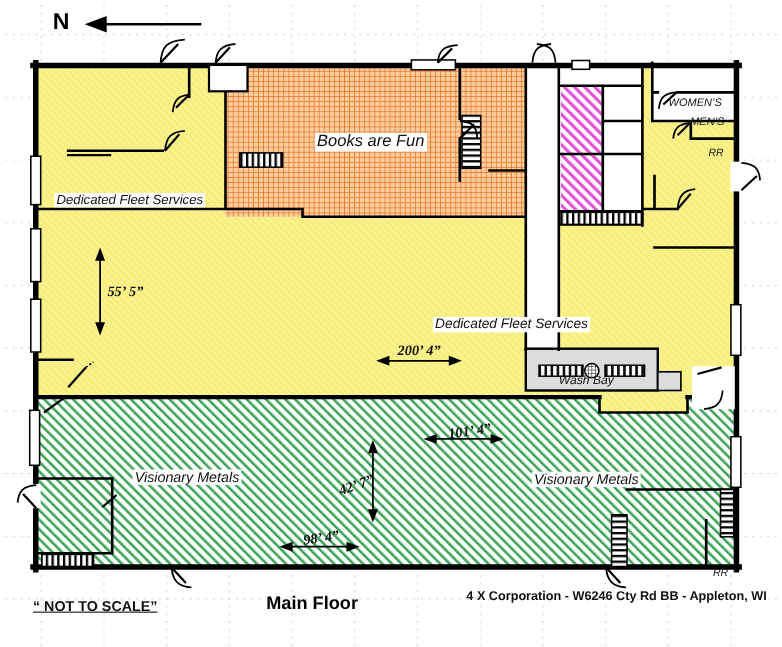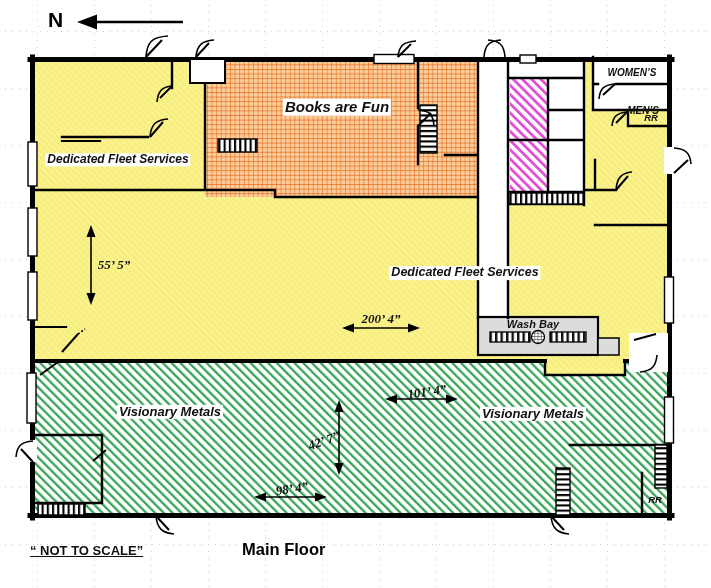--- a/index.html
+++ b/index.html
@@ -8,22 +8,22 @@
     background-image:
       radial-gradient(circle,#cfcfca .8px,transparent .95px),
       radial-gradient(circle,#cfcfca .8px,transparent .95px);
     background-size:7px 57px,57px 7px;
     background-position:2px 3px,9px 2px;
     font-family:"Liberation Sans",sans-serif;
   }
   svg.plan{position:absolute;left:0;top:0;}
   .lbl{
     position:absolute;transform:translate(-50%,-50%);
-    font-style:italic;font-weight:bold;font-size:12px;color:#111;
-    background:#fff;padding:0 2px;white-space:nowrap;line-height:1.1;
+    font-style:italic;font-weight:normal;font-size:12px;color:#111;
+    background:#fff;padding:0 2px;white-space:nowrap;line-height:1.1;margin-top:22px;
   }
   .nobg{background:transparent;padding:0;}
   .books{font-size:15px;}
   .room-main{font-size:12.5px;}
   .vm{font-size:13px;}
   .washbay{font-size:11px;}
   .restroom{font-size:10px;}
   .rr{font-size:9.5px;}
   .dim{
     position:absolute;transform:translate(-50%,-50%);
@@ -211,28 +211,29 @@
 
   <div class="north-n">N</div>
 
   <div class="lbl" style="left:118px;top:160px">Dedicated Fleet Services</div>
   <div class="lbl books" style="left:337px;top:107px">Books are Fun</div>
   <div class="lbl room-main" style="left:465px;top:273px">Dedicated Fleet Services</div>
   <div class="lbl vm" style="left:170px;top:412px">Visionary Metals</div>
   <div class="lbl vm" style="left:533px;top:414px">Visionary Metals</div>
   <div class="lbl washbay nobg" style="left:533px;top:324px">Wash Bay</div>
   <div class="lbl restroom nobg" style="left:632px;top:72px">WOMEN’S</div>
-  <div class="lbl restroom nobg" style="left:643px;top:110px">MEN’S</div>
+  <div class="lbl restroom nobg" style="left:643px;top:89px">MEN’S</div>
   <div class="lbl rr nobg" style="left:651px;top:118px">RR</div>
   <div class="lbl rr nobg" style="left:655px;top:500px">RR</div>
 
   <div class="dim" style="left:114px;top:265px">55’ 5”</div>
   <div class="dim" style="left:381px;top:319px">200’ 4”</div>
   <div class="dim r8" style="left:427px;top:392px">101’ 4”</div>
   <div class="dim r20" style="left:324px;top:441px">42’ 7”</div>
   <div class="dim r8" style="left:292px;top:489px">98’ 4”</div>
 
   <div class="nts">“ NOT TO SCALE”</div>
   <div class="floor-title">Main Floor</div>
   <div class="addr">
+    <div>4 X Corporation - W6246 Cty Rd BB - Appleton, WI</div>
   </div>
 
 </div>
 
 </body></html>

